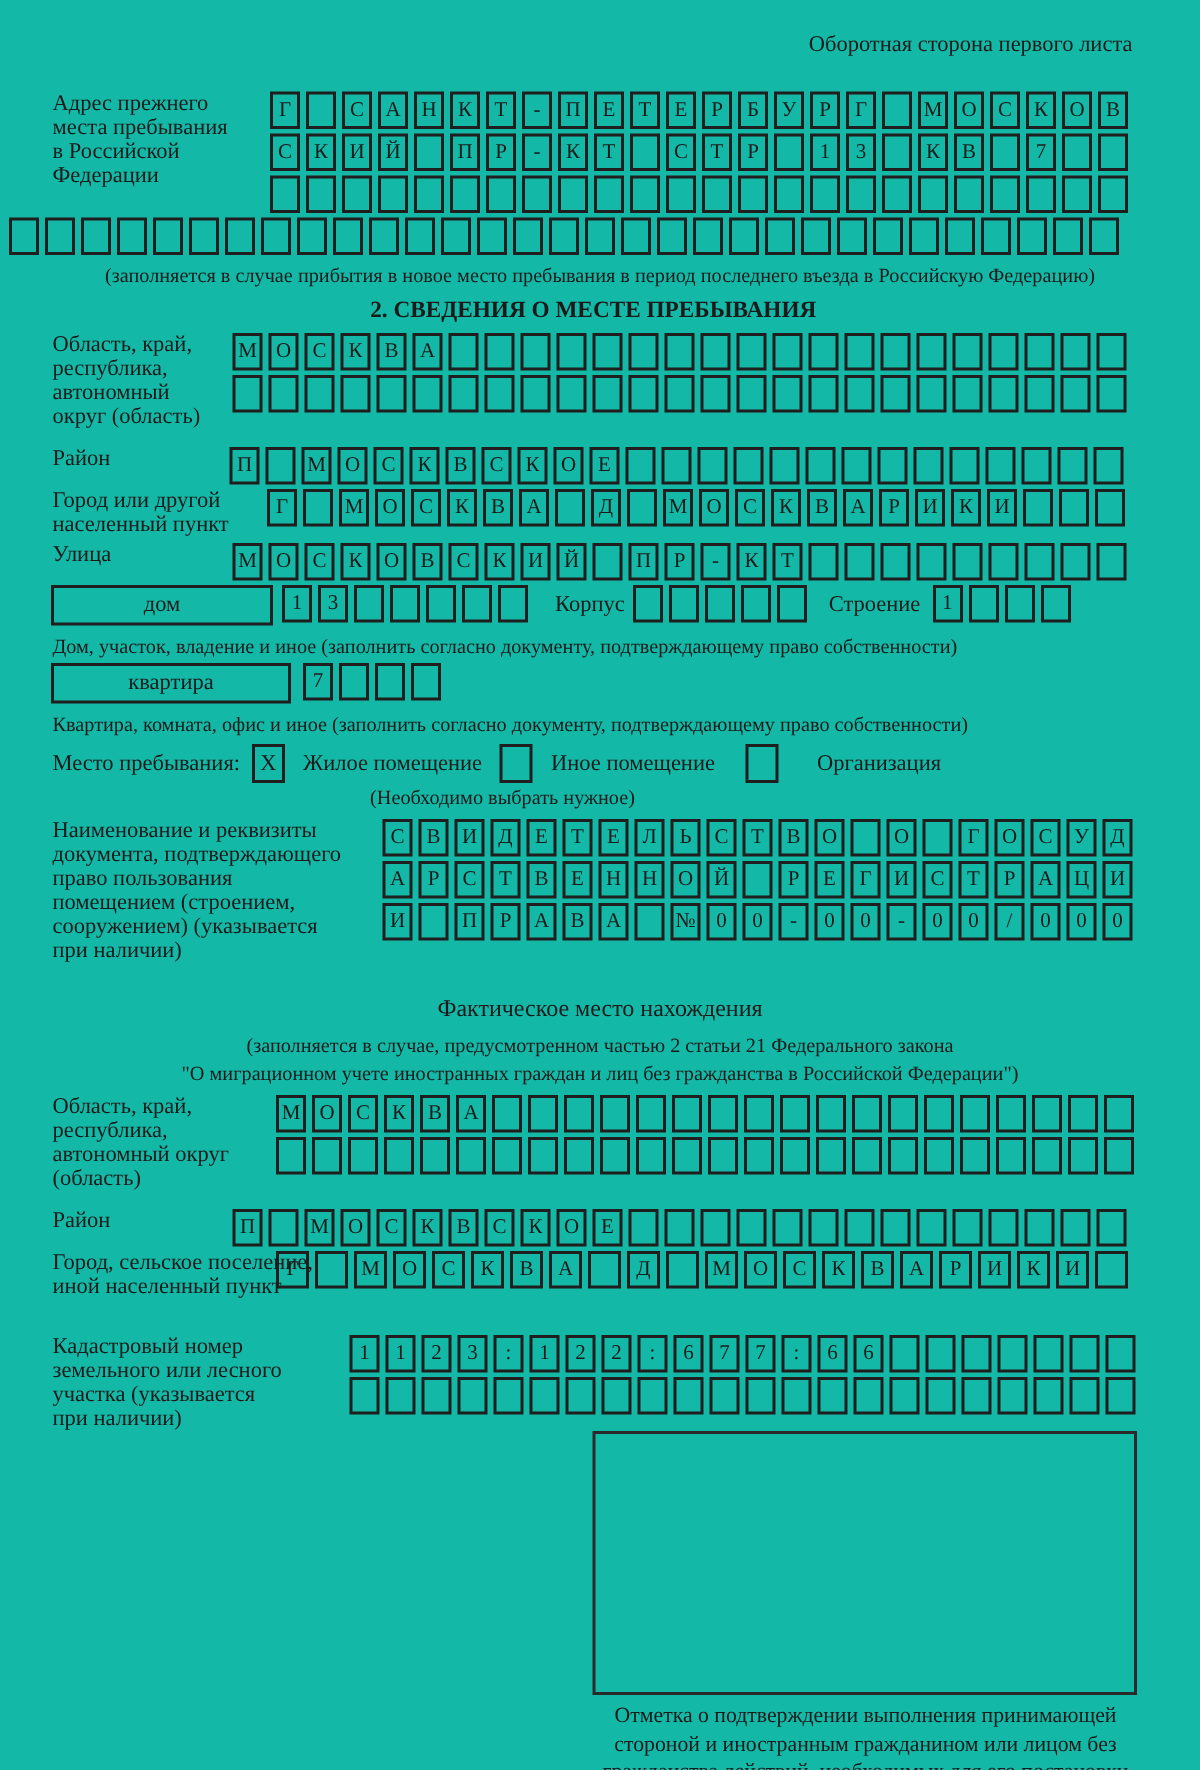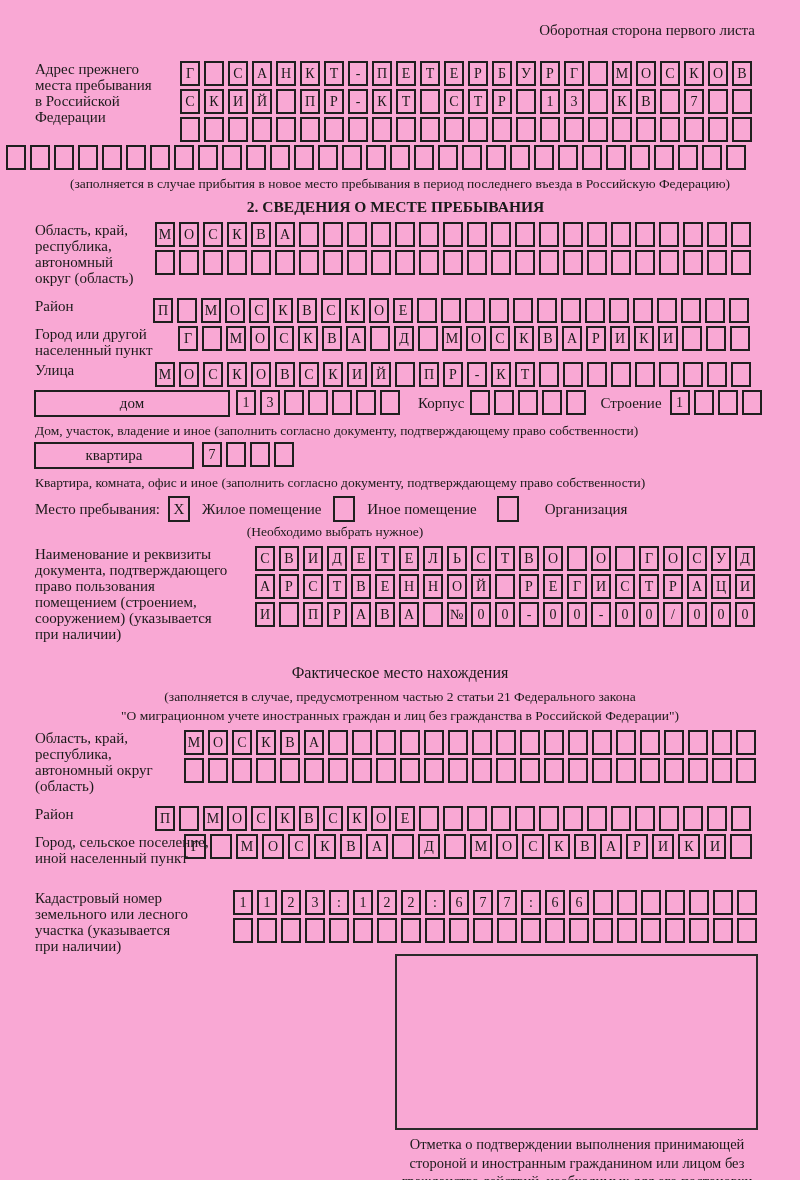--- a/index.html
+++ b/index.html
@@ -1,20 +1,20 @@
 <!DOCTYPE html>
 <html><head>
 <meta charset="utf-8">
 <style>
   html,body{margin:0;padding:0;background:#ffffff;}
   .page{
     position:relative;
     width:800px;height:1180px;
     margin:0 auto;
-    background:#f9a8d4;
+    background:#14b8a6;
     font-family:"Liberation Serif","DejaVu Serif",serif;
     color:#1a1a1a;
     overflow:hidden;
   }
   .header-note{
     padding:22px 45px 0 0;
     text-align:right;
     font-size:15px;
   }
   .block{position:relative;}
@@ -58,21 +58,21 @@
     font-size:15.5px;font-weight:bold;
   }
   .hrow{display:flex;align-items:flex-start;height:32px;margin-left:34px;}
   .widebox{
     box-sizing:border-box;
     border:2px solid #1f1f1f;
     height:27px;
     display:flex;align-items:center;justify-content:center;
     font-size:15px;
   }
-  .box-dom{width:196px;margin-right:6px;}
+  .box-dom{width:148px;margin-right:6px;}
   .box-kv{width:160px;margin-right:8px;}
   .inline-label{font-size:15px;line-height:27px;}
   .lnote{margin:0 0 3px 35px;font-size:13.5px;line-height:17px;}
   .mrow{display:flex;align-items:center;height:30px;margin-left:35px;font-size:15px;}
   .cb{
     box-sizing:border-box;
     width:22px;height:26px;
     border:2px solid #1f1f1f;
     display:flex;align-items:center;justify-content:center;
     font-size:15px;

